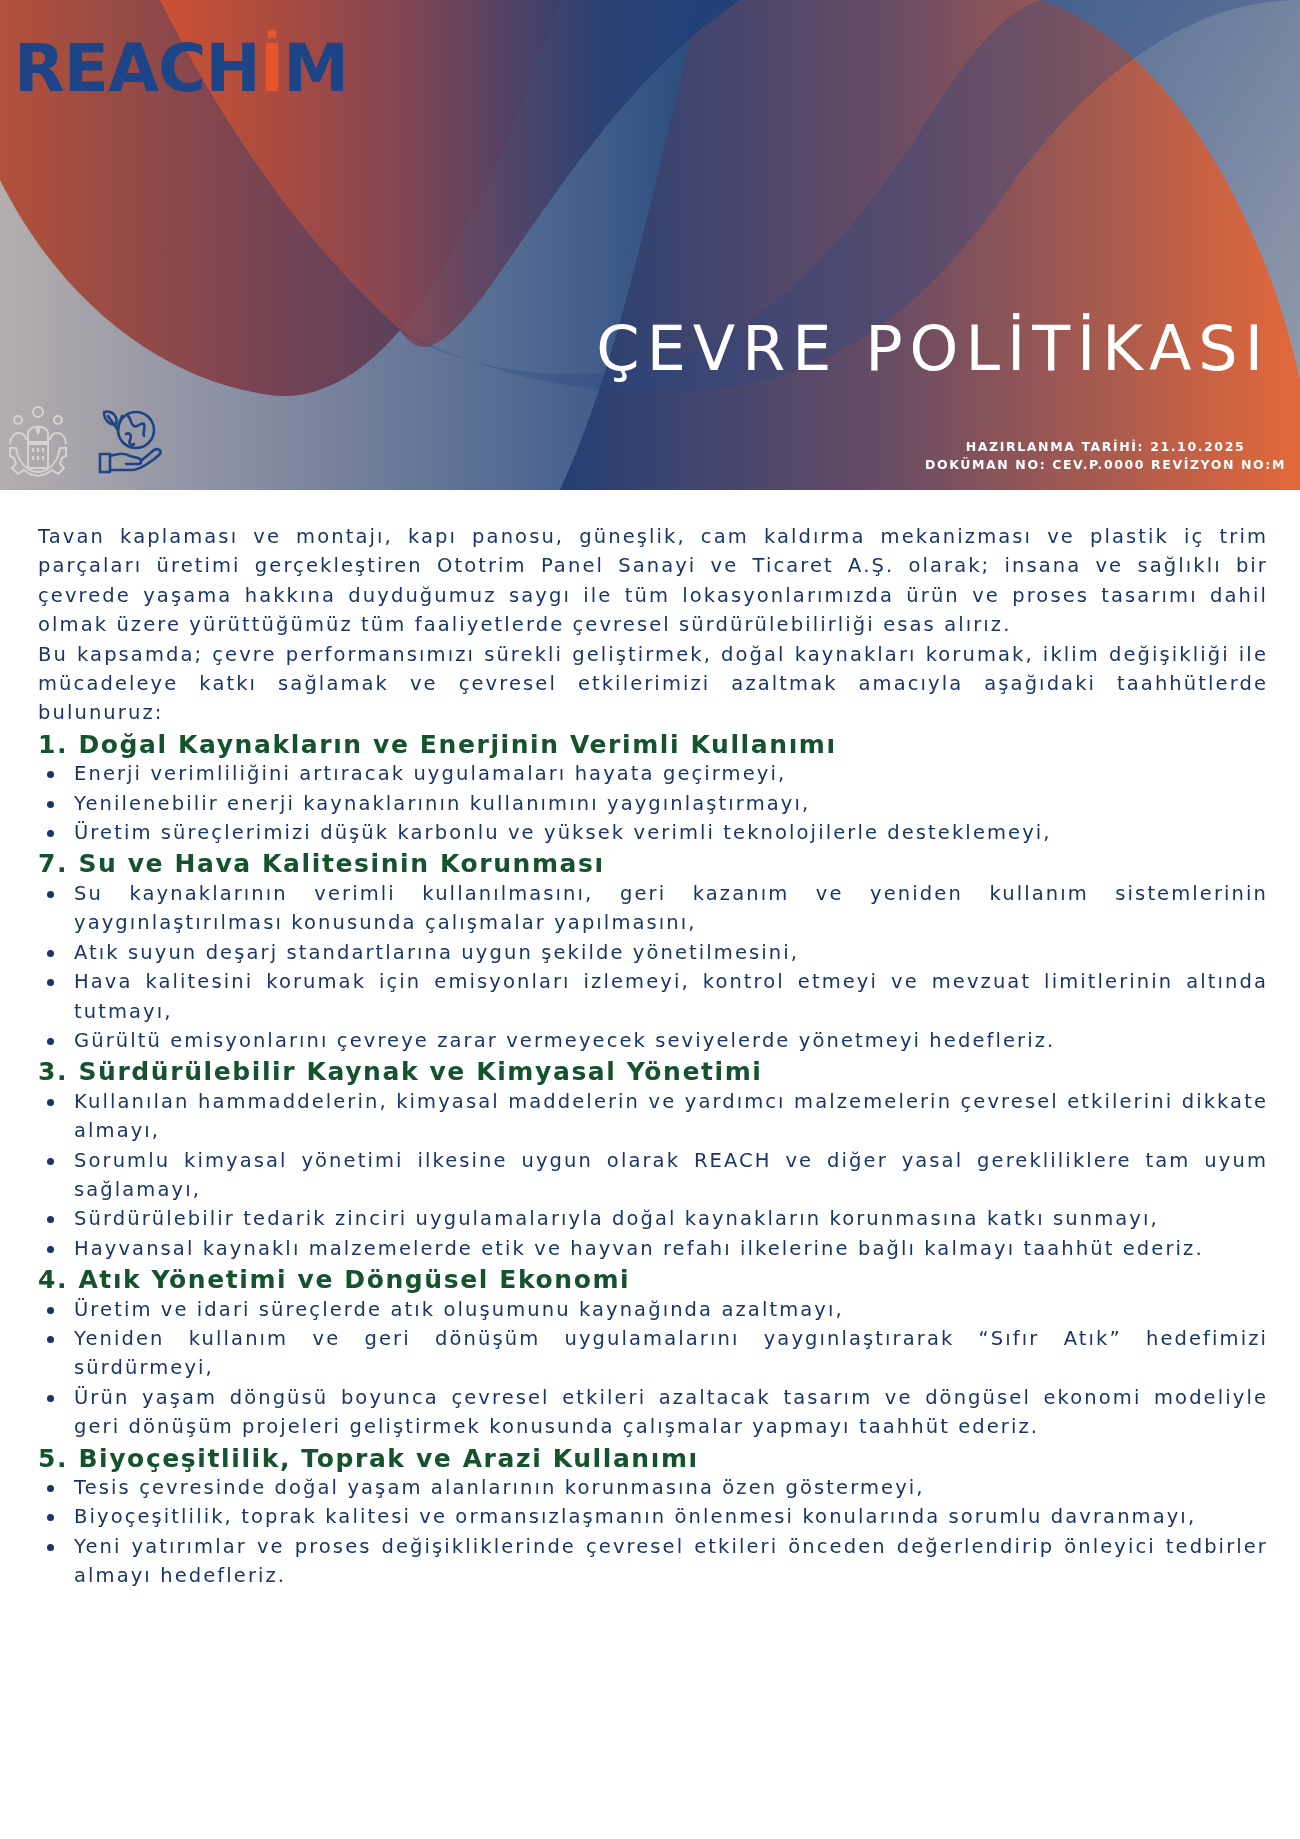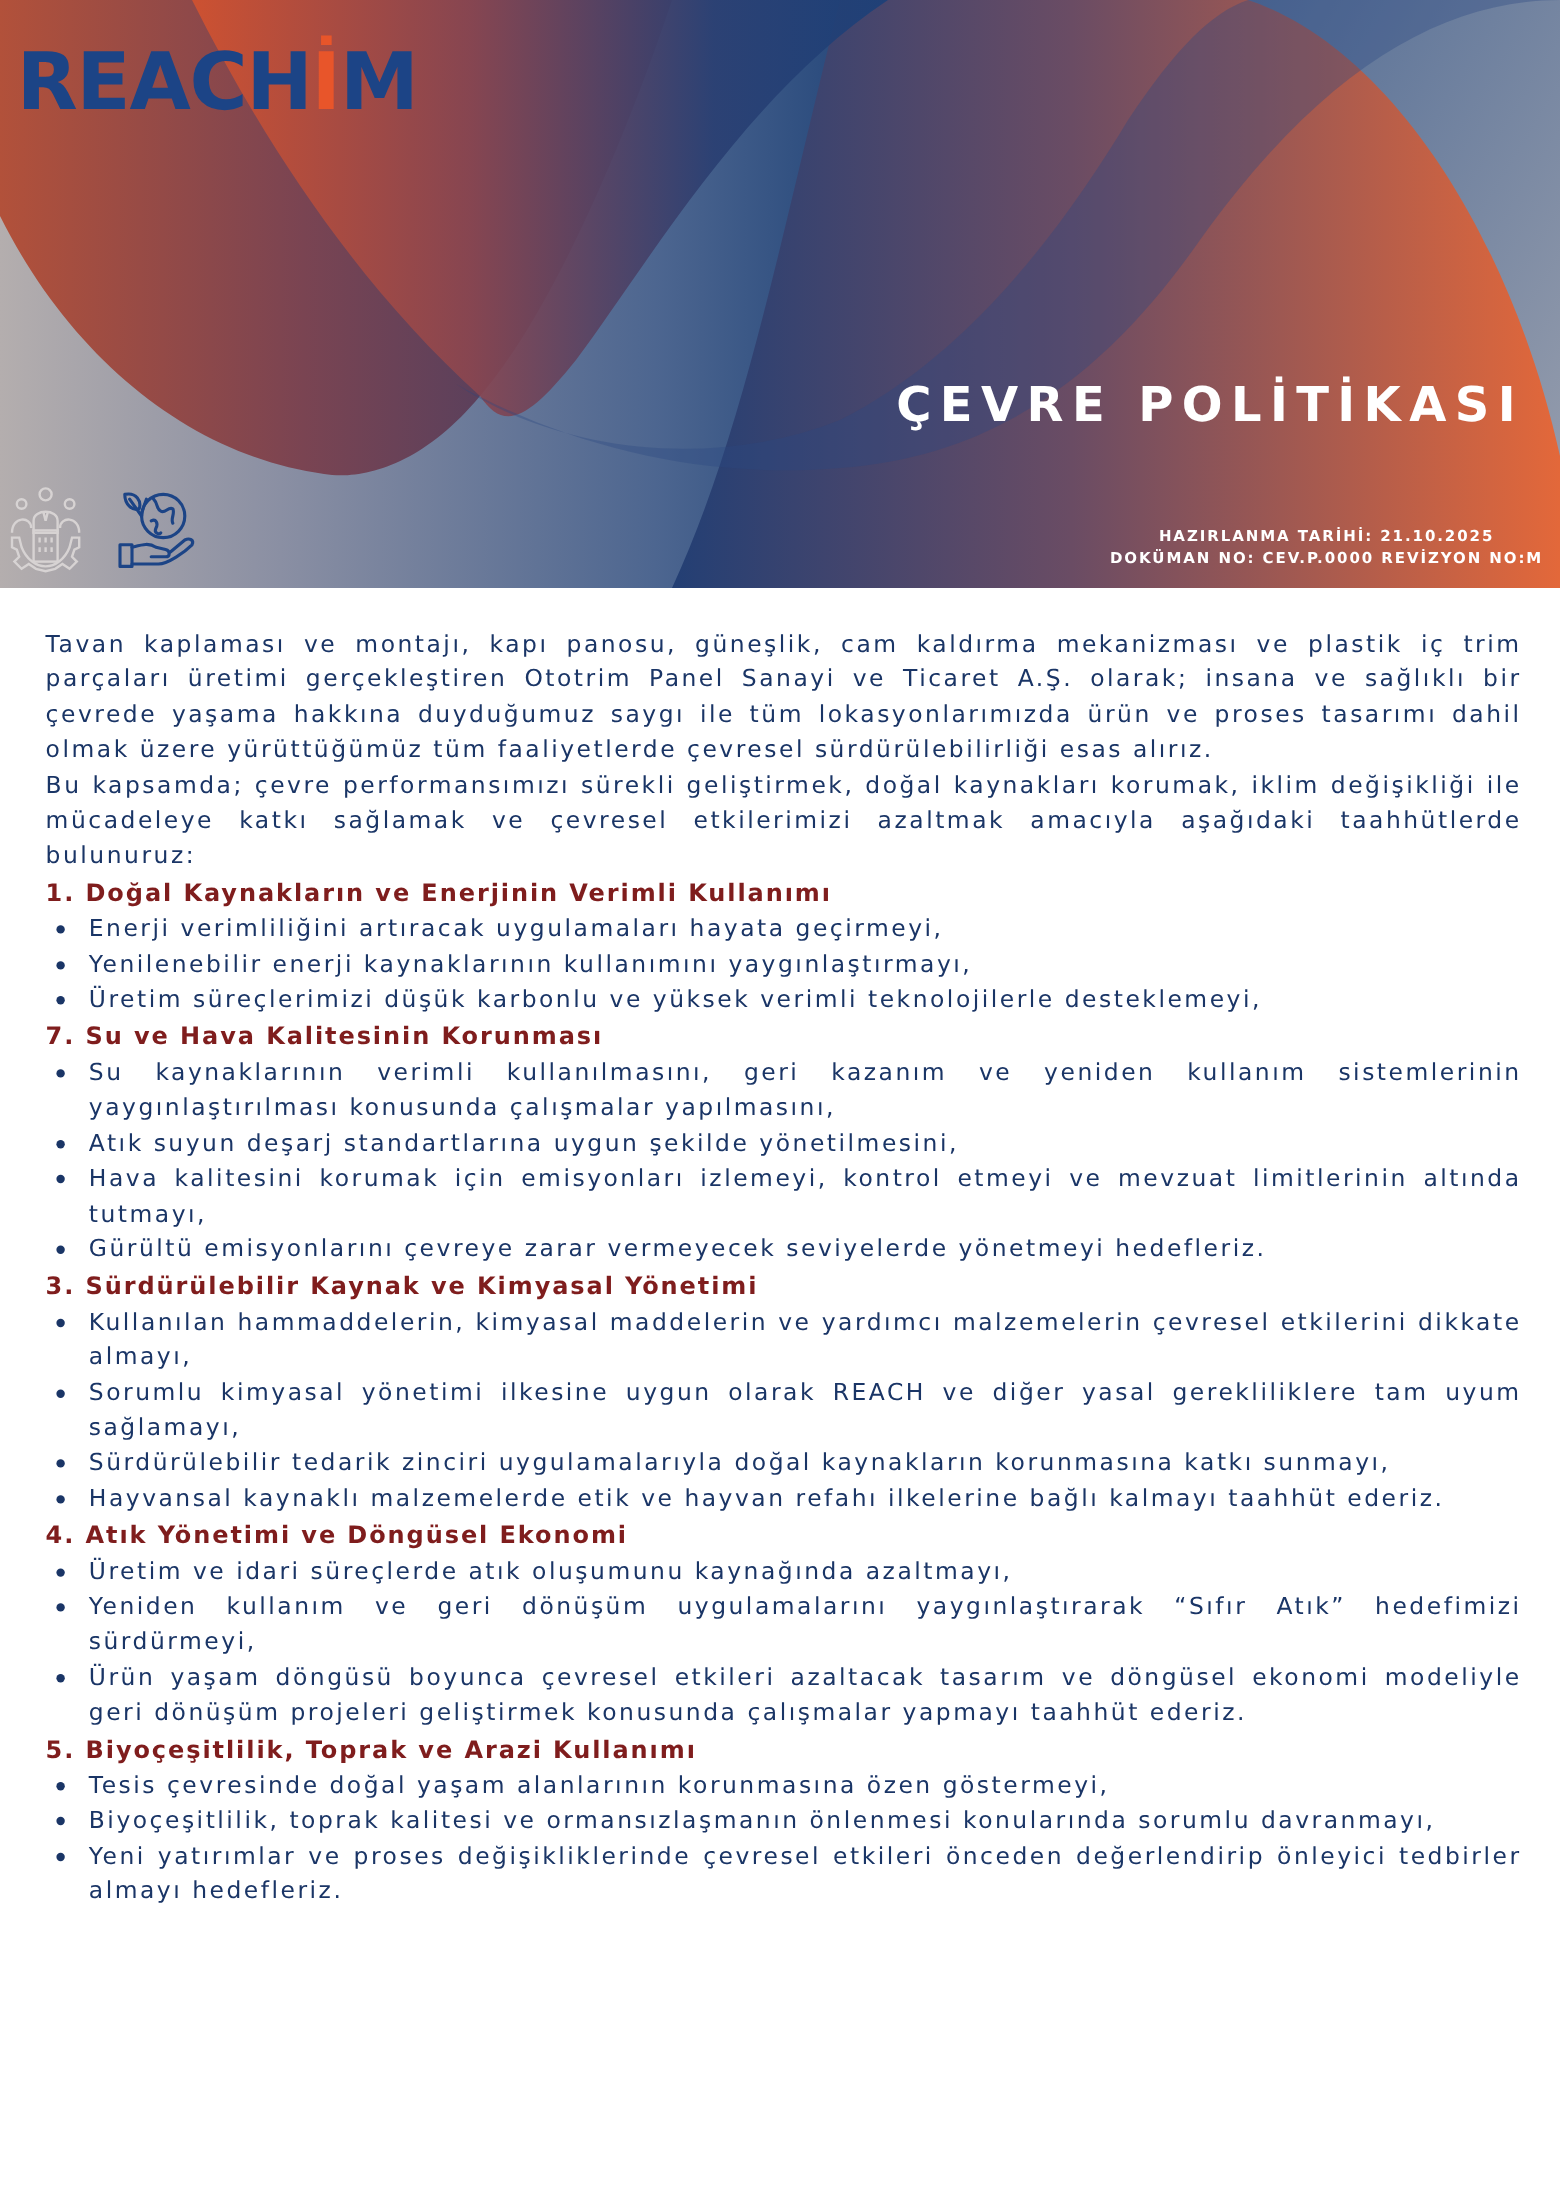--- a/index.html
+++ b/index.html
@@ -5,32 +5,32 @@
   html, body { margin:0; padding:0; background:#ffffff; }
   body { width:1300px; height:1839px; position:relative; overflow:hidden; font-family:"DejaVu Sans", sans-serif; }
 
   
   .header { position:absolute; left:0; top:0; width:1300px; height:490px; overflow:hidden;
             background: linear-gradient(90deg, #b4aeae 0%, #8a8fa3 18%, #4d6690 42%, #1d4176 58%, #5e4a68 75%, #b65a45 92%, #e0683c 100%); }
   .header svg.bg { position:absolute; left:0; top:0; }
   .logo { position:absolute; left:14px; top:36px; font-family:"DejaVu Sans", sans-serif; font-weight:bold;
           font-size:66px; letter-spacing:-1px; color:#1c4486; line-height:1; }
   .logo .accent { color:#e8552a; }
-  .title { position:absolute; right:30px; top:318px; font-family:"DejaVu Sans", sans-serif; font-weight:bold;
-           font-size:40px; letter-spacing:7px; color:#ffffff; line-height:1; }
+  .title { position:absolute; right:30px; top:318px; font-family:"DejaVu Sans", sans-serif; font-weight:normal;
+           font-size:62px; letter-spacing:7px; color:#ffffff; line-height:1; }
   .meta { position:absolute; right:14px; top:438px; text-align:center; color:#ffffff; font-weight:bold;
           font-size:12.5px; letter-spacing:1.6px; line-height:18px; font-family:"DejaVu Sans", sans-serif; }
   .icon-people { position:absolute; left:6px; top:404px; width:64px; height:74px; }
   .icon-earth { position:absolute; left:96px; top:404px; width:68px; height:72px; }
 
   
   .content { position:absolute; left:38px; top:522px; width:1230px; color:#1a3566;
              font-family:"DejaVu Sans", sans-serif; font-size:19.5px; letter-spacing:2.1px; line-height:29.4px; }
   .para { margin:0; text-align:justify; text-align-last:left; }
-  .section-title { margin:2px 0 0 0; font-weight:bold; font-size:20px; letter-spacing:1.6px; color:#7f1d1d; line-height:29.4px; }
+  .section-title { margin:2px 0 0 0; font-weight:bold; font-size:25px; letter-spacing:1.6px; color:#14532d; line-height:29.4px; }
   ul.items { list-style:none; margin:0; padding:0; }
   ul.items li { position:relative; padding-left:36px; text-align:justify; text-align-last:left; }
   ul.items li .dot { position:absolute; left:9px; top:12px; width:7px; height:7px; border-radius:50%; background:#1a3566; }
 </style>
 </head>
 <body>
 
 <div class="header">
   <svg class="bg" width="1300" height="490" viewBox="0 0 1300 490">
     <defs>

